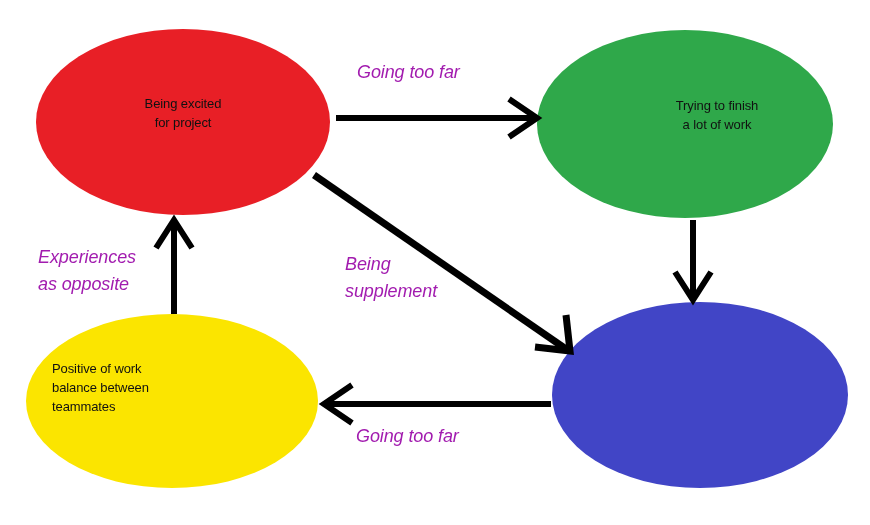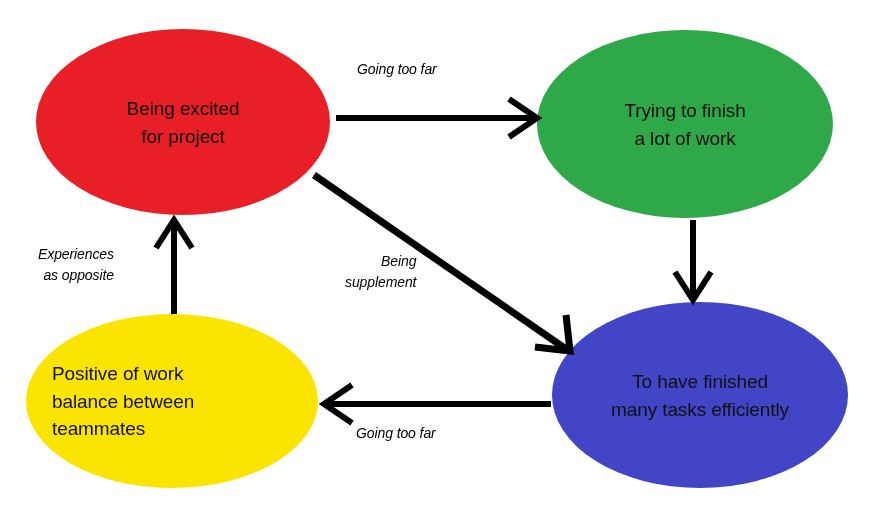--- a/index.html
+++ b/index.html
@@ -22,37 +22,36 @@
     position: absolute;
     left: 0;
     top: 0;
     width: 870px;
     height: 525px;
   }
   .node-label {
     position: absolute;
     color: #111111;
     font-family: "Liberation Sans", sans-serif;
-    font-size: 19px;
+    font-size: 13px;
     line-height: 1.45;
     text-align: center;
     white-space: pre-line;
     pointer-events: none;
     letter-spacing: -0.1px;
   }
   .edge-label {
     position: absolute;
-    color: #000000;
+    color: #a21caf;
     font-family: "Liberation Sans", sans-serif;
     font-style: italic;
-    font-size: 14px;
+    font-size: 18px;
     line-height: 1.5;
     white-space: pre-line;
     letter-spacing: -0.1px;
-    text-align: right;
   }
 </style>
 </head>
 <body>
 
 <div id="canvas">
 
   <svg id="diagram-svg" viewBox="0 0 870 525">
 
     <ellipse cx="183" cy="122" rx="147" ry="93" fill="#E81F26"></ellipse>
@@ -86,25 +85,23 @@
     <g>
       <line x1="314" y1="175" x2="566" y2="349" stroke="#000000" stroke-width="7" stroke-linecap="butt"></line>
       <polyline points="535,347 570,351 566,315" fill="none" stroke="#000000" stroke-width="7" stroke-linecap="butt" stroke-linejoin="miter"></polyline>
     </g>
 
   </svg>
 
   <div class="node-label" style="left:63px; top:95px; width:240px;">Being excited
 for project</div>
 
-  <div class="node-label" style="left:565px; top:97px; width:240px;text-align:center;">Trying to finish
+  <div class="node-label" style="left:597px; top:97px; width:240px;text-align:center;">Trying to finish
 a lot of work</div>
 
-  <div class="node-label" style="left:575px; top:368px; width:250px;">To have finished
-many tasks efficiently</div>
 
   <div class="node-label" style="left:52px; top:360px; width:240px; text-align:left;">Positive of work
 balance between
 teammates</div>
 
   <div class="edge-label" style="left:357px; top:59px;">Going too far</div>
 
 
   <div class="edge-label" style="left:356px; top:423px;">Going too far</div>
 

